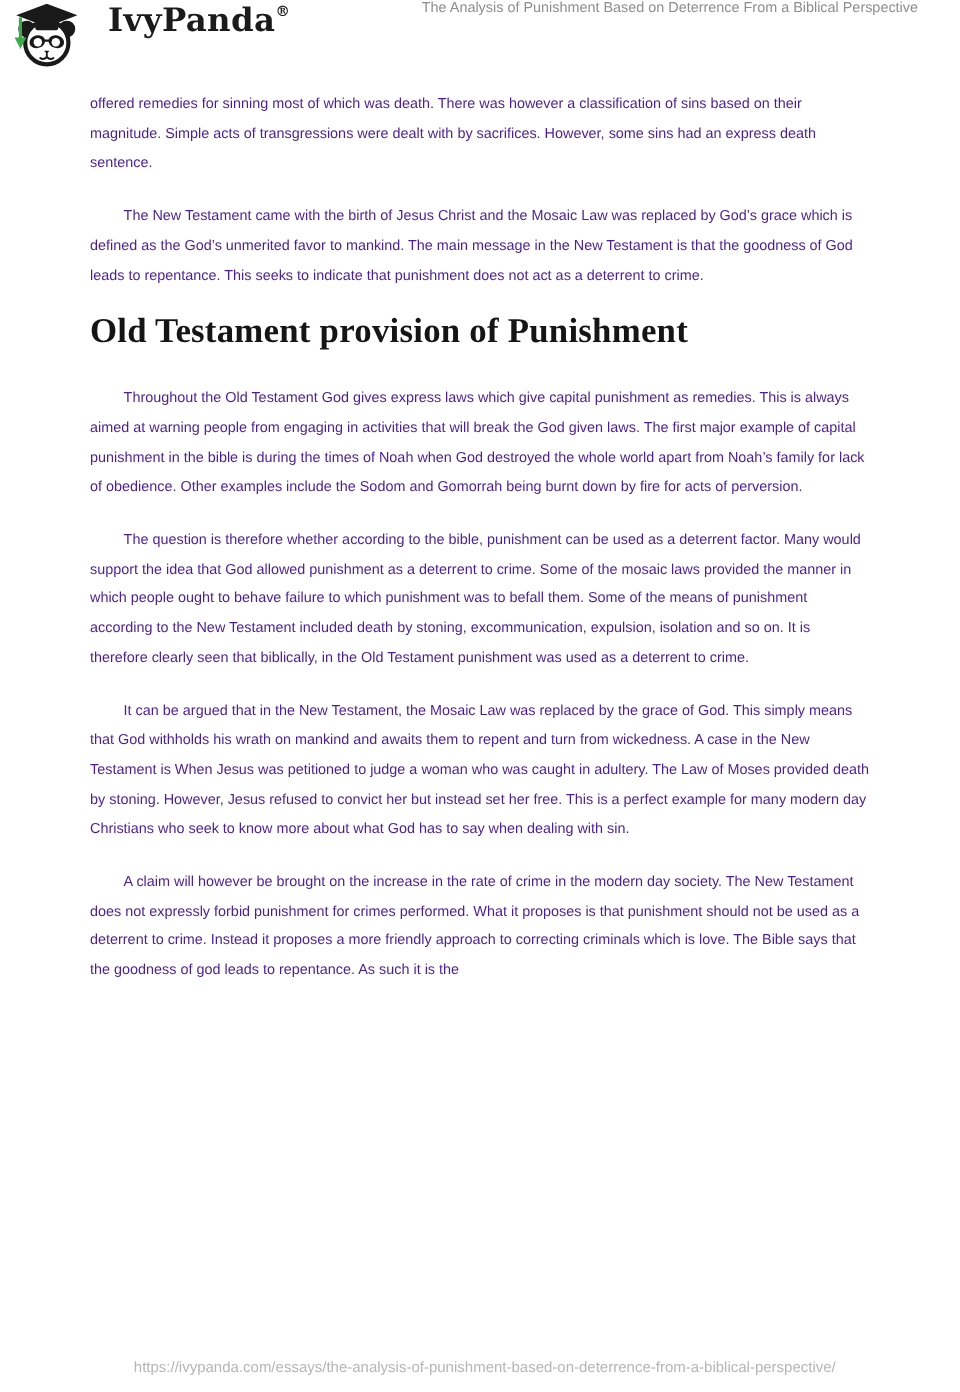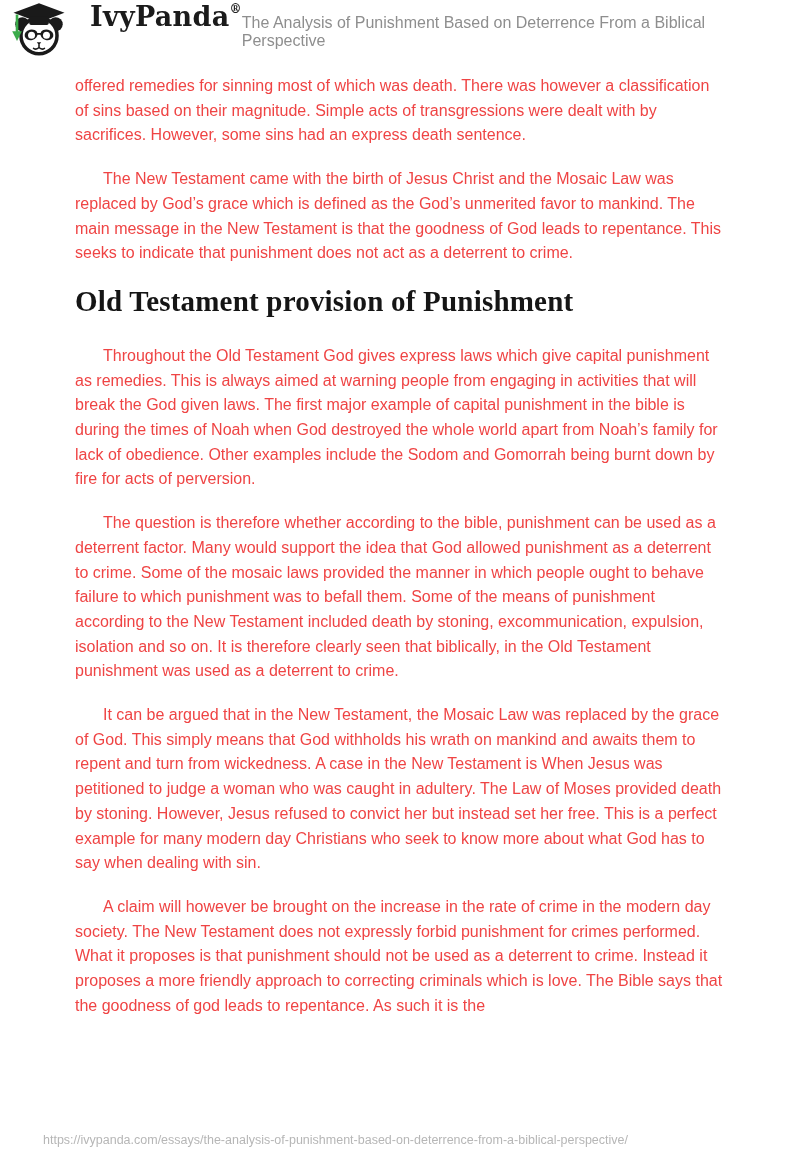--- a/index.html
+++ b/index.html
@@ -36,55 +36,54 @@
     letter-spacing: 0.3px;
     line-height: 1;
   }
   .brand-name sup {
     font-size: 12px;
     vertical-align: 13px;
     font-weight: bold;
   }
   .doc-title {
     align-self: flex-start;
-    margin-top: 14px;
-    font-size: 16px;
+    font-size: 12px;
     color: #8e8e8e;
     line-height: 1.1;
   }
 
   
   .page-body {
     padding: 16px 75px 0 75px;
   }
   .para {
-    font-size: 16px;
+    font-size: 12px;
     line-height: 24.7px;
-    color: #ef4444;
+    color: #4c1d95;
     margin: 0 0 19px 0;
     text-indent: 28px;
   }
   .para.no-indent { text-indent: 0; }
   .section-heading {
     font-family: Liberation Serif, serif;
     font-weight: bold;
     font-size: 29px;
     line-height: 33px;
     color: #151515;
     margin: 16px 0 26px 0;
     letter-spacing: 0.2px;
   }
 
   
   .page-footer {
     position: absolute;
     left: 12px;
     right: 35px;
     bottom: 12px;
-    text-align: left;
+    text-align: center;
     margin-left: 31px;
   }
   .source-url {
     font-size: 12.5px;
     color: #b6b6b6;
     letter-spacing: 0px;
   }
 </style>
 </head>
 <body>

